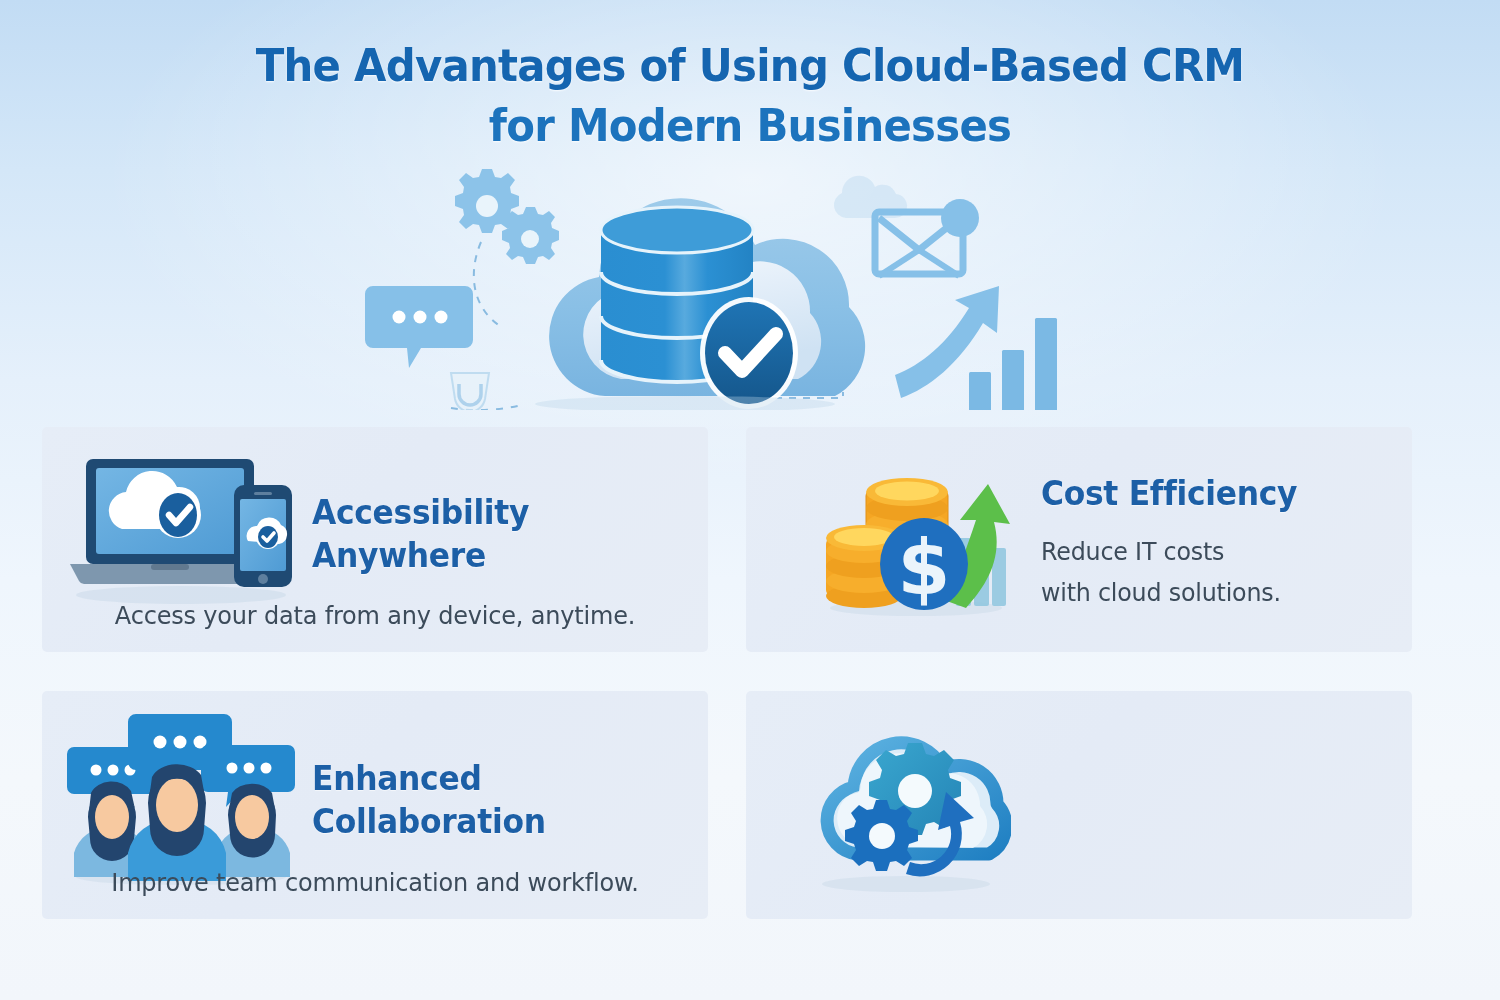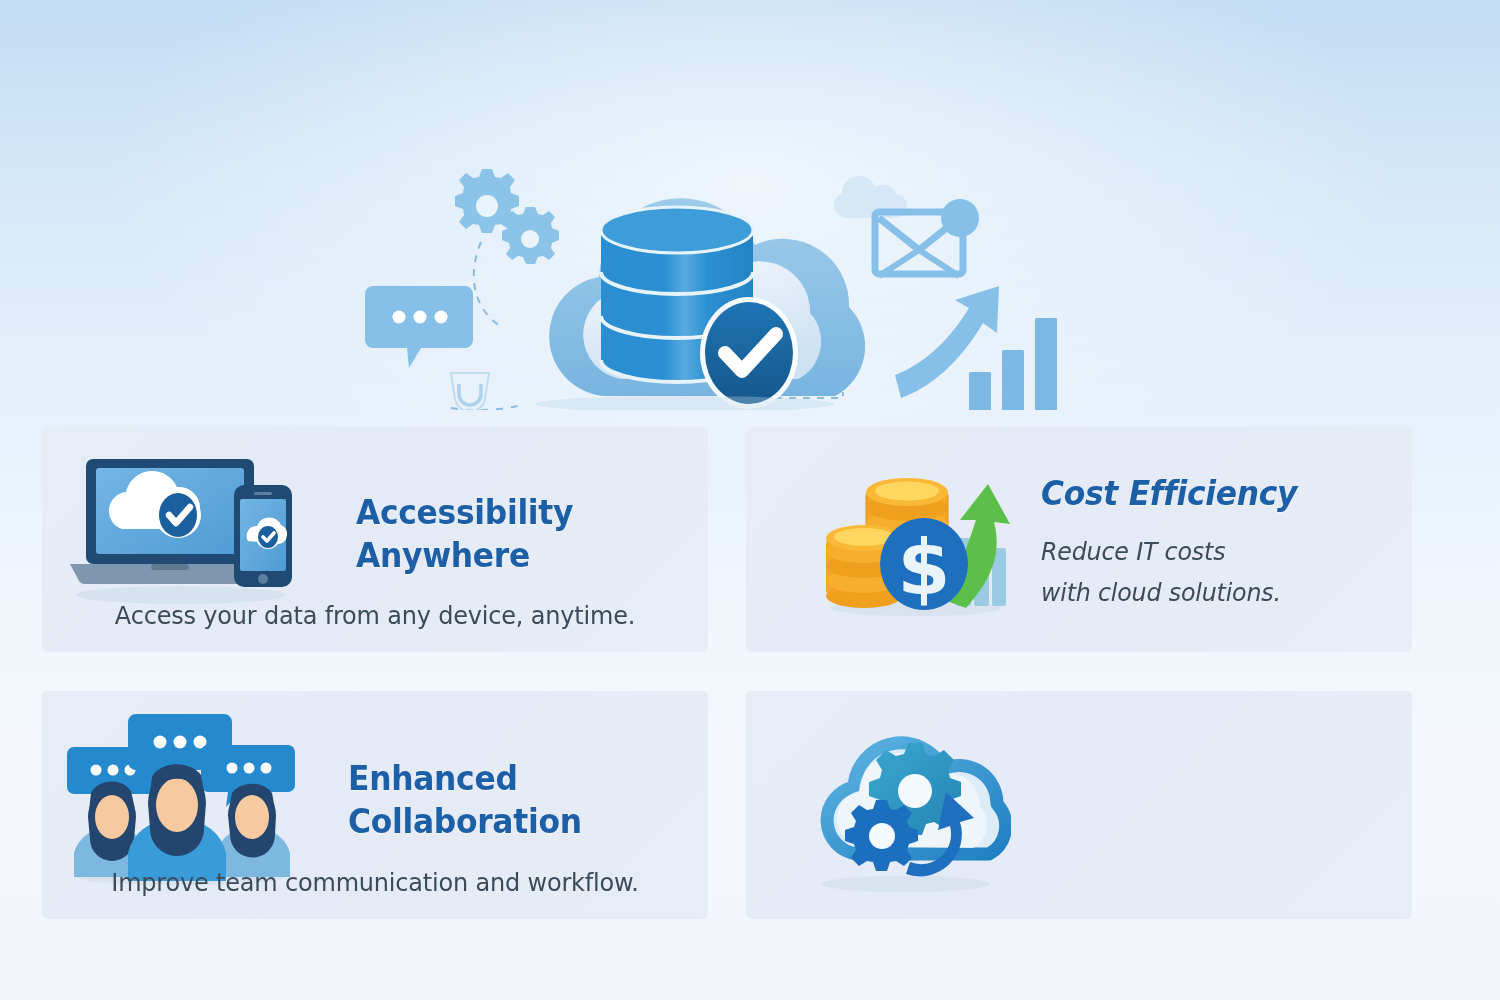--- a/index.html
+++ b/index.html
@@ -101,40 +101,40 @@
     line-height: 41px;
     color: #3c4b5a;
     letter-spacing: -0.2px;
     transform: scaleX(0.95);
     transform-origin: left center;
   }
 
   
   .c1 .card-top { align-items: flex-start; padding-top: 22px; }
   .c1 .card-icon { width: 262px; padding-left: 8px; }
-  .c1 .card-text { padding-top: 42px; margin-left: 44px; }
+  .c1 .card-text { padding-top: 42px; }
   .c1 .caption {
     position: absolute;
     left: 0; right: 0;
     bottom: 22px;
     text-align: center;
     font-family: "DejaVu Sans", "Liberation Sans", sans-serif;
     font-size: 25px;
     color: #3c4b5a;
     letter-spacing: -0.2px;
     transform: scaleX(0.96);
   }
 
   .c2 .card-icon { width: 250px; padding-left: 45px; }
-  .c2 .card-text { padding-right: 20px; padding-top: 6px; font-style: italic; }
+  .c2 .card-text { padding-right: 20px; padding-top: 6px; }
   .c2 .card-title { margin-bottom: 16px; }
 
   .c3 .card-top { align-items: flex-start; padding-top: 14px; }
   .c3 .card-icon { width: 262px; padding-left: 8px; }
-  .c3 .card-text { padding-top: 52px; margin-left: 36px; }
+  .c3 .card-text { padding-top: 52px; }
   .c3 .caption {
     position: absolute;
     left: 0; right: 0;
     bottom: 22px;
     text-align: center;
     font-family: "DejaVu Sans", "Liberation Sans", sans-serif;
     font-size: 25px;
     color: #3c4b5a;
     letter-spacing: -0.2px;
     transform: scaleX(0.96);
@@ -142,20 +142,24 @@
 
   .c4 .card-icon { width: 250px; padding-left: 35px; }
   .c4 .card-text { padding-right: 20px; padding-top: 6px; }
   .c4 .card-title { margin-bottom: 16px; }
 </style>
 </head>
 <body>
 
 <div id="stage">
 
+  <div class="title-wrap">
+    <div class="title-line l1">The Advantages of Using Cloud-Based CRM</div>
+    <div class="title-line l2">for Modern Businesses</div>
+  </div>
 
   <div class="hero">
     <svg width="710" height="250" viewBox="0 0 710 250" xmlns="http://www.w3.org/2000/svg">
       <defs>
         <linearGradient id="cloudGrad" x1="0" y1="0" x2="0" y2="1">
           <stop offset="0%" stop-color="#9ecbea"></stop>
           <stop offset="55%" stop-color="#8ac0e6"></stop>
           <stop offset="100%" stop-color="#79b4e0"></stop>
         </linearGradient>
         <linearGradient id="cloudInner" x1="0" y1="0" x2="0.3" y2="1">

